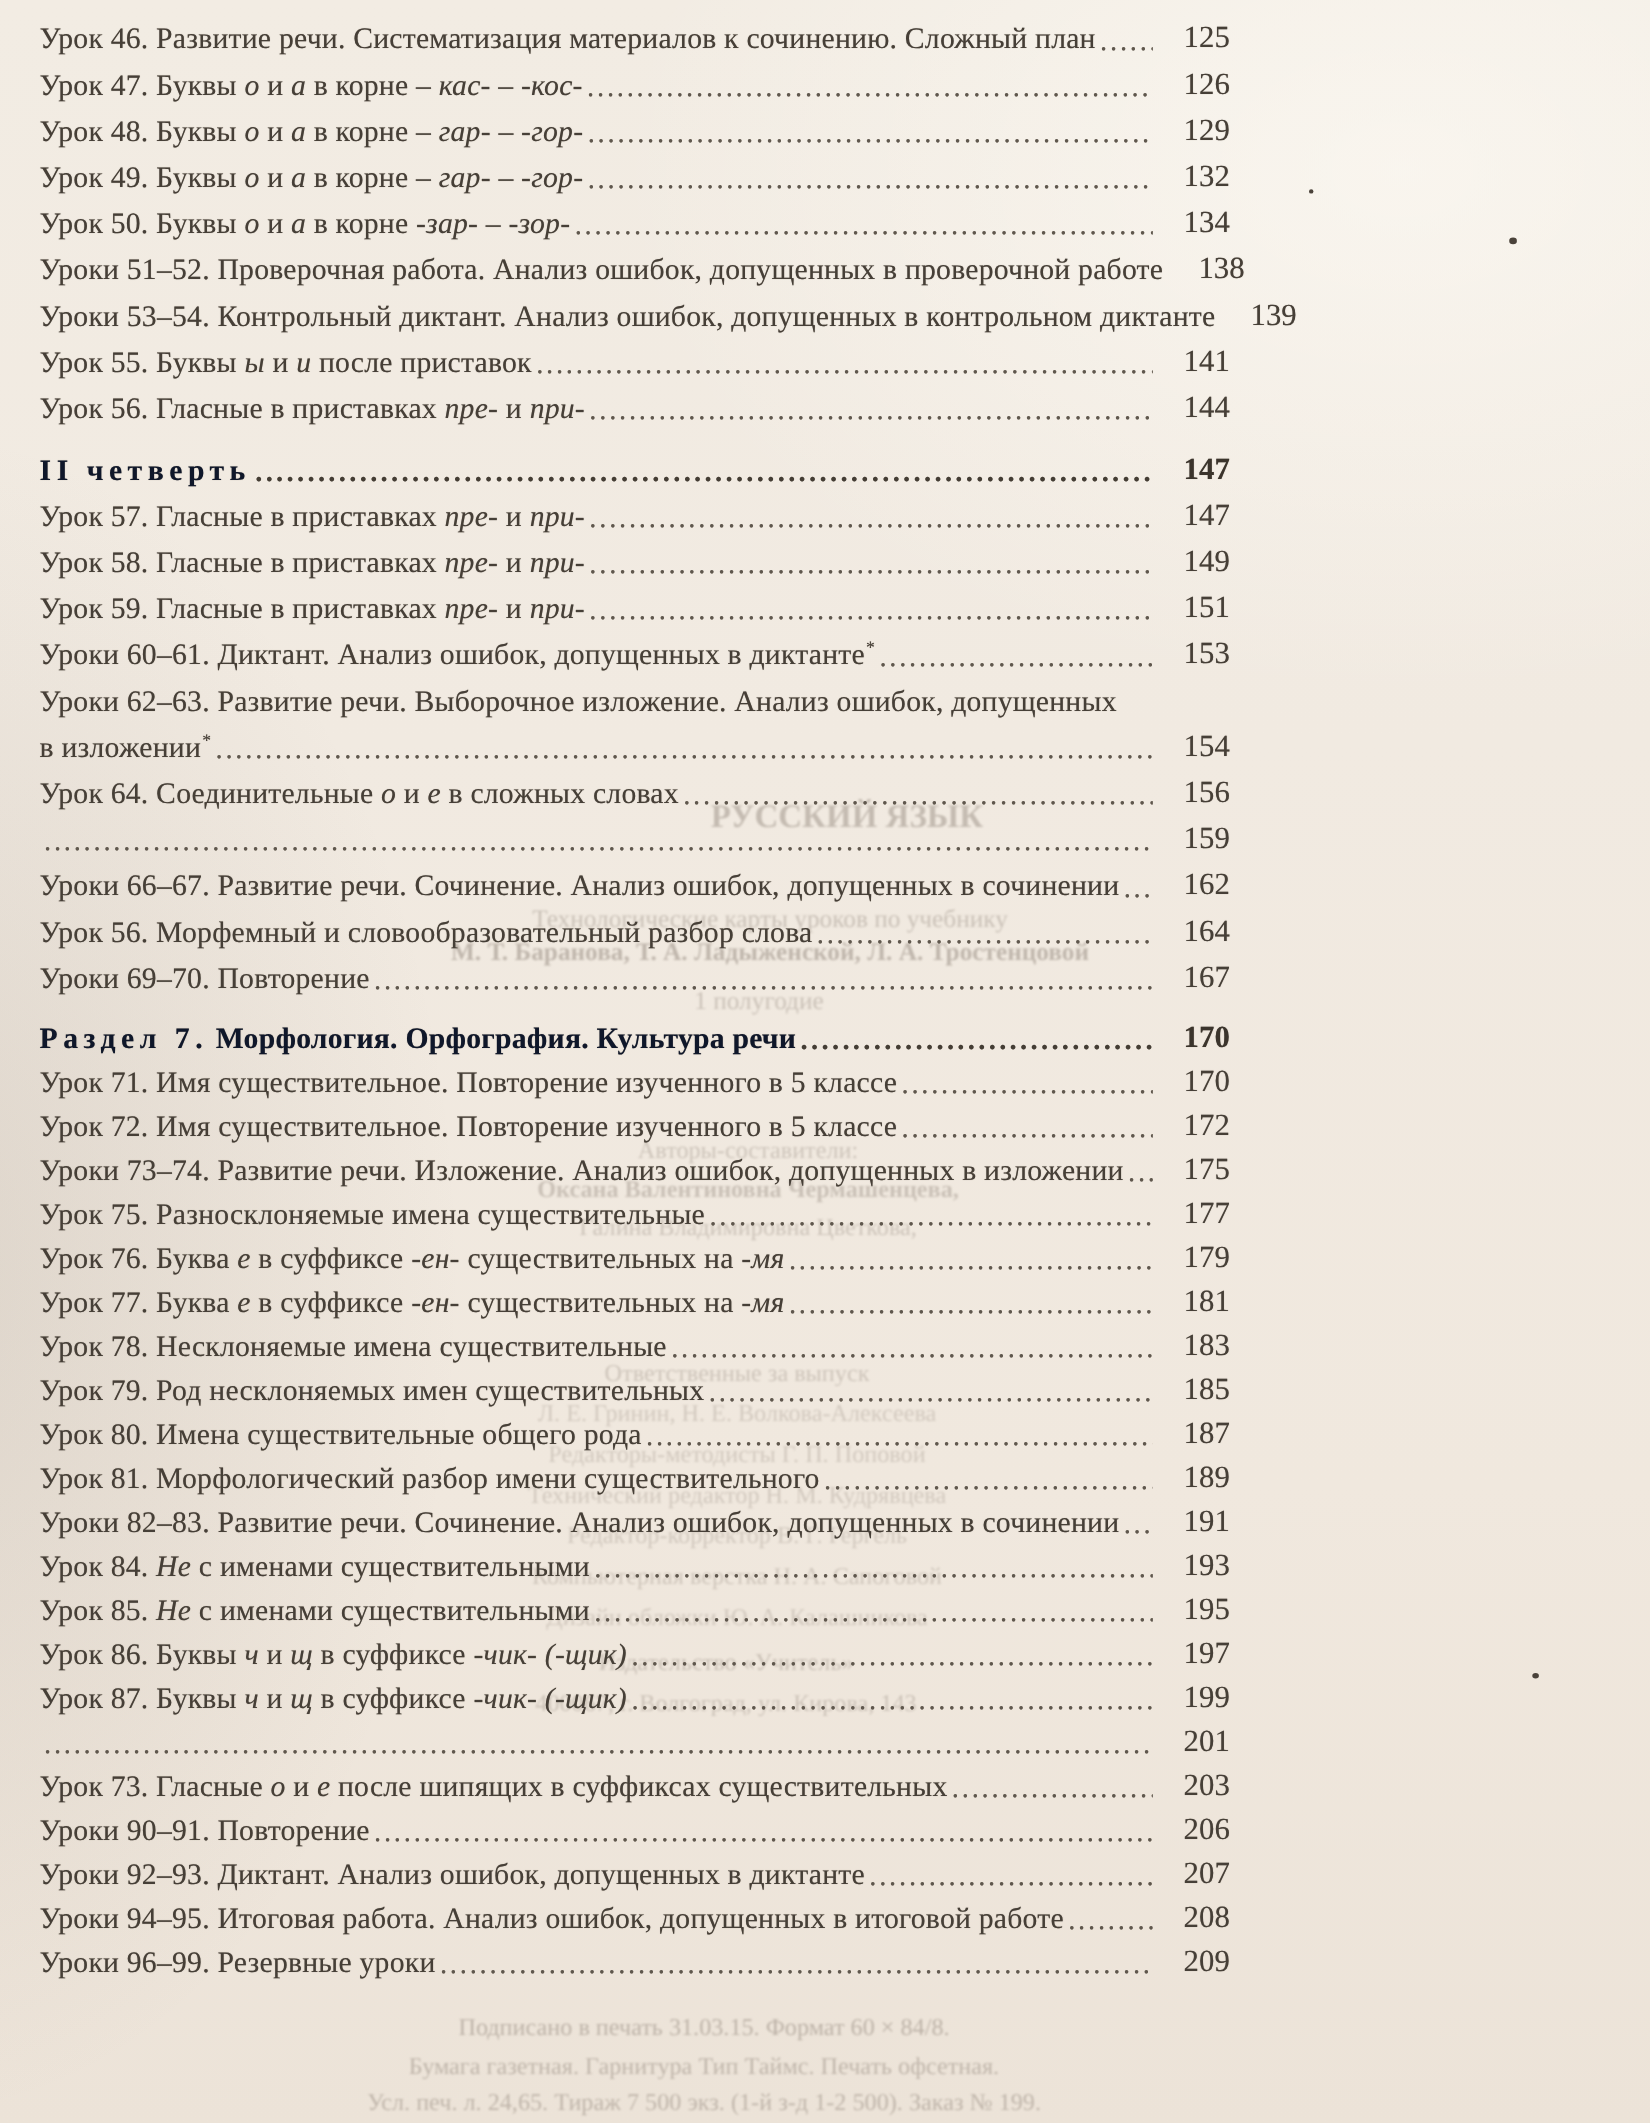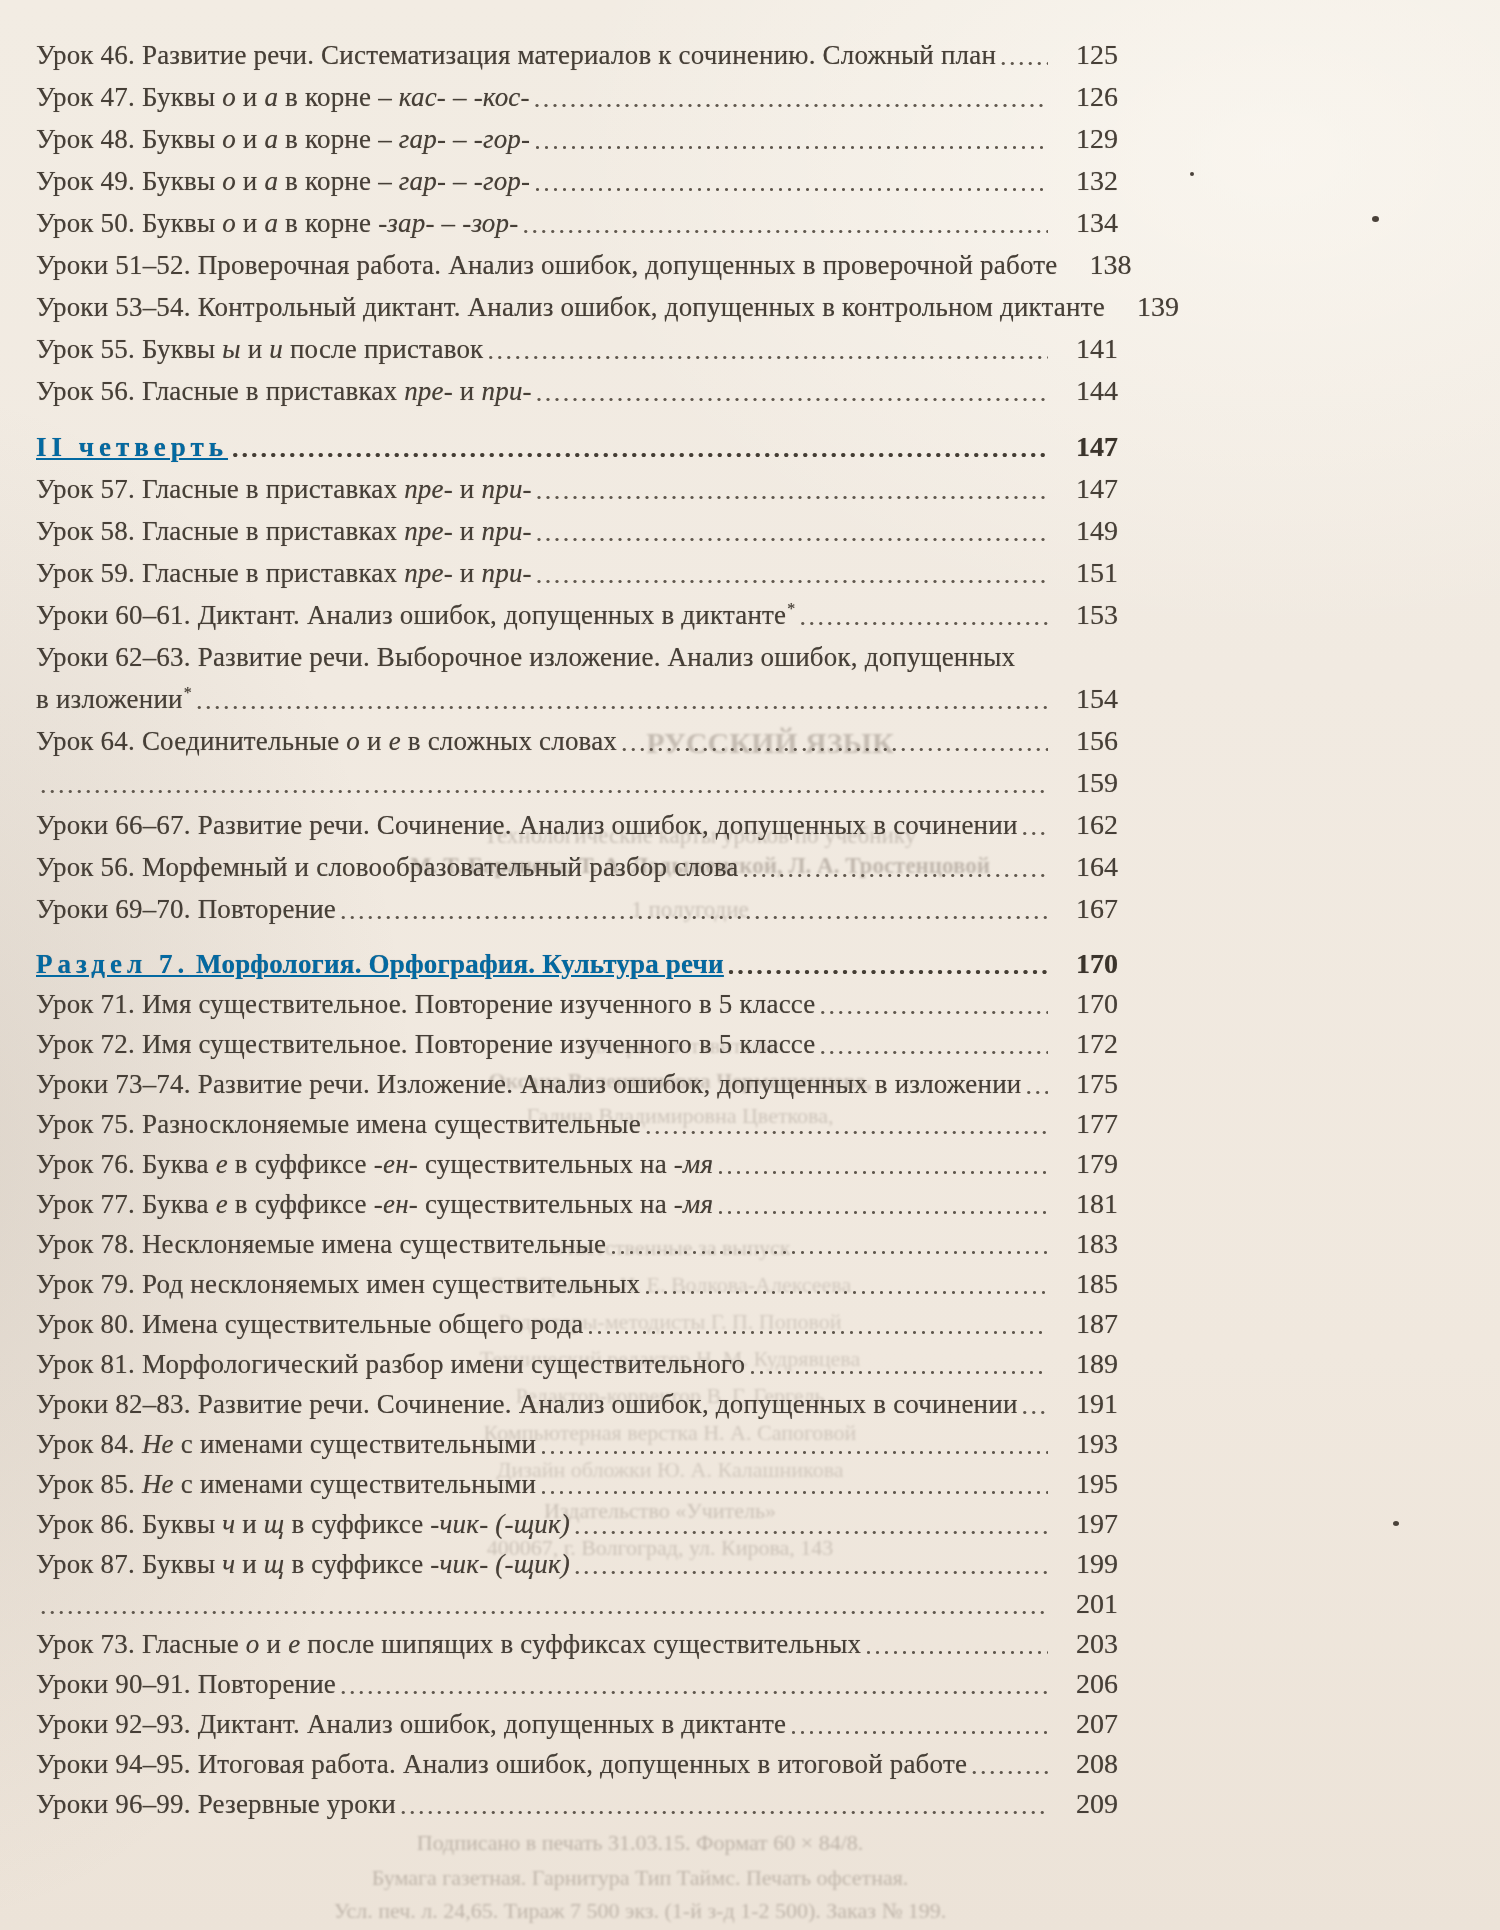--- a/index.html
+++ b/index.html
@@ -7,26 +7,26 @@
     width:1500px;height:1930px;position:relative;overflow:hidden;
     font-family:"Liberation Serif","DejaVu Serif",serif;
     background:
       radial-gradient(1200px 800px at 85% 8%, rgba(255,253,248,.55), rgba(255,253,248,0) 60%),
       radial-gradient(900px 1400px at -5% 60%, rgba(120,106,92,.16), rgba(120,106,92,0) 55%),
       linear-gradient(180deg,#f2ecE3 0%, #f1eae1 35%, #f0e8de 70%, #ece3d8 100%);
     color:#463f37;
   }
   .page{position:absolute;inset:0;}
   
-  .toc{position:absolute;left:36px;top:34px;width:1082px;z-index:3;}
+  .toc{position:absolute;left:36px;top:14px;width:1082px;z-index:3;}
   .row{height:42px;display:flex;align-items:center;white-space:nowrap;}
   .row.c{height:40px;}
   .row.sec{margin-top:14px;}
   .t{font-size:27px;letter-spacing:.2px;text-shadow:0 0 .7px rgba(70,60,48,.55);}
-  .row.sec .t{font-weight:700;color:#0369a1;text-decoration:underline;}
+  .row.sec .t{font-weight:700;color:#0f172a;}
   .it{font-style:italic;}
   .bd{font-weight:700;}
   .spc{letter-spacing:5px;}
   sup{font-size:16px;line-height:0;vertical-align:super;margin-left:1px;}
   .leader{flex:1 1 auto;overflow:hidden;height:30px;line-height:34px;
     color:#5f574d;margin:0 6px 0 4px;}
   .leader::after{
     content:"....................................................................................................................................................................................................................................................................................";
     font-size:26px;letter-spacing:2.5px;text-shadow:0 0 .5px rgba(90,78,64,.5);}
   .row.sec .leader{color:#443d34;}

